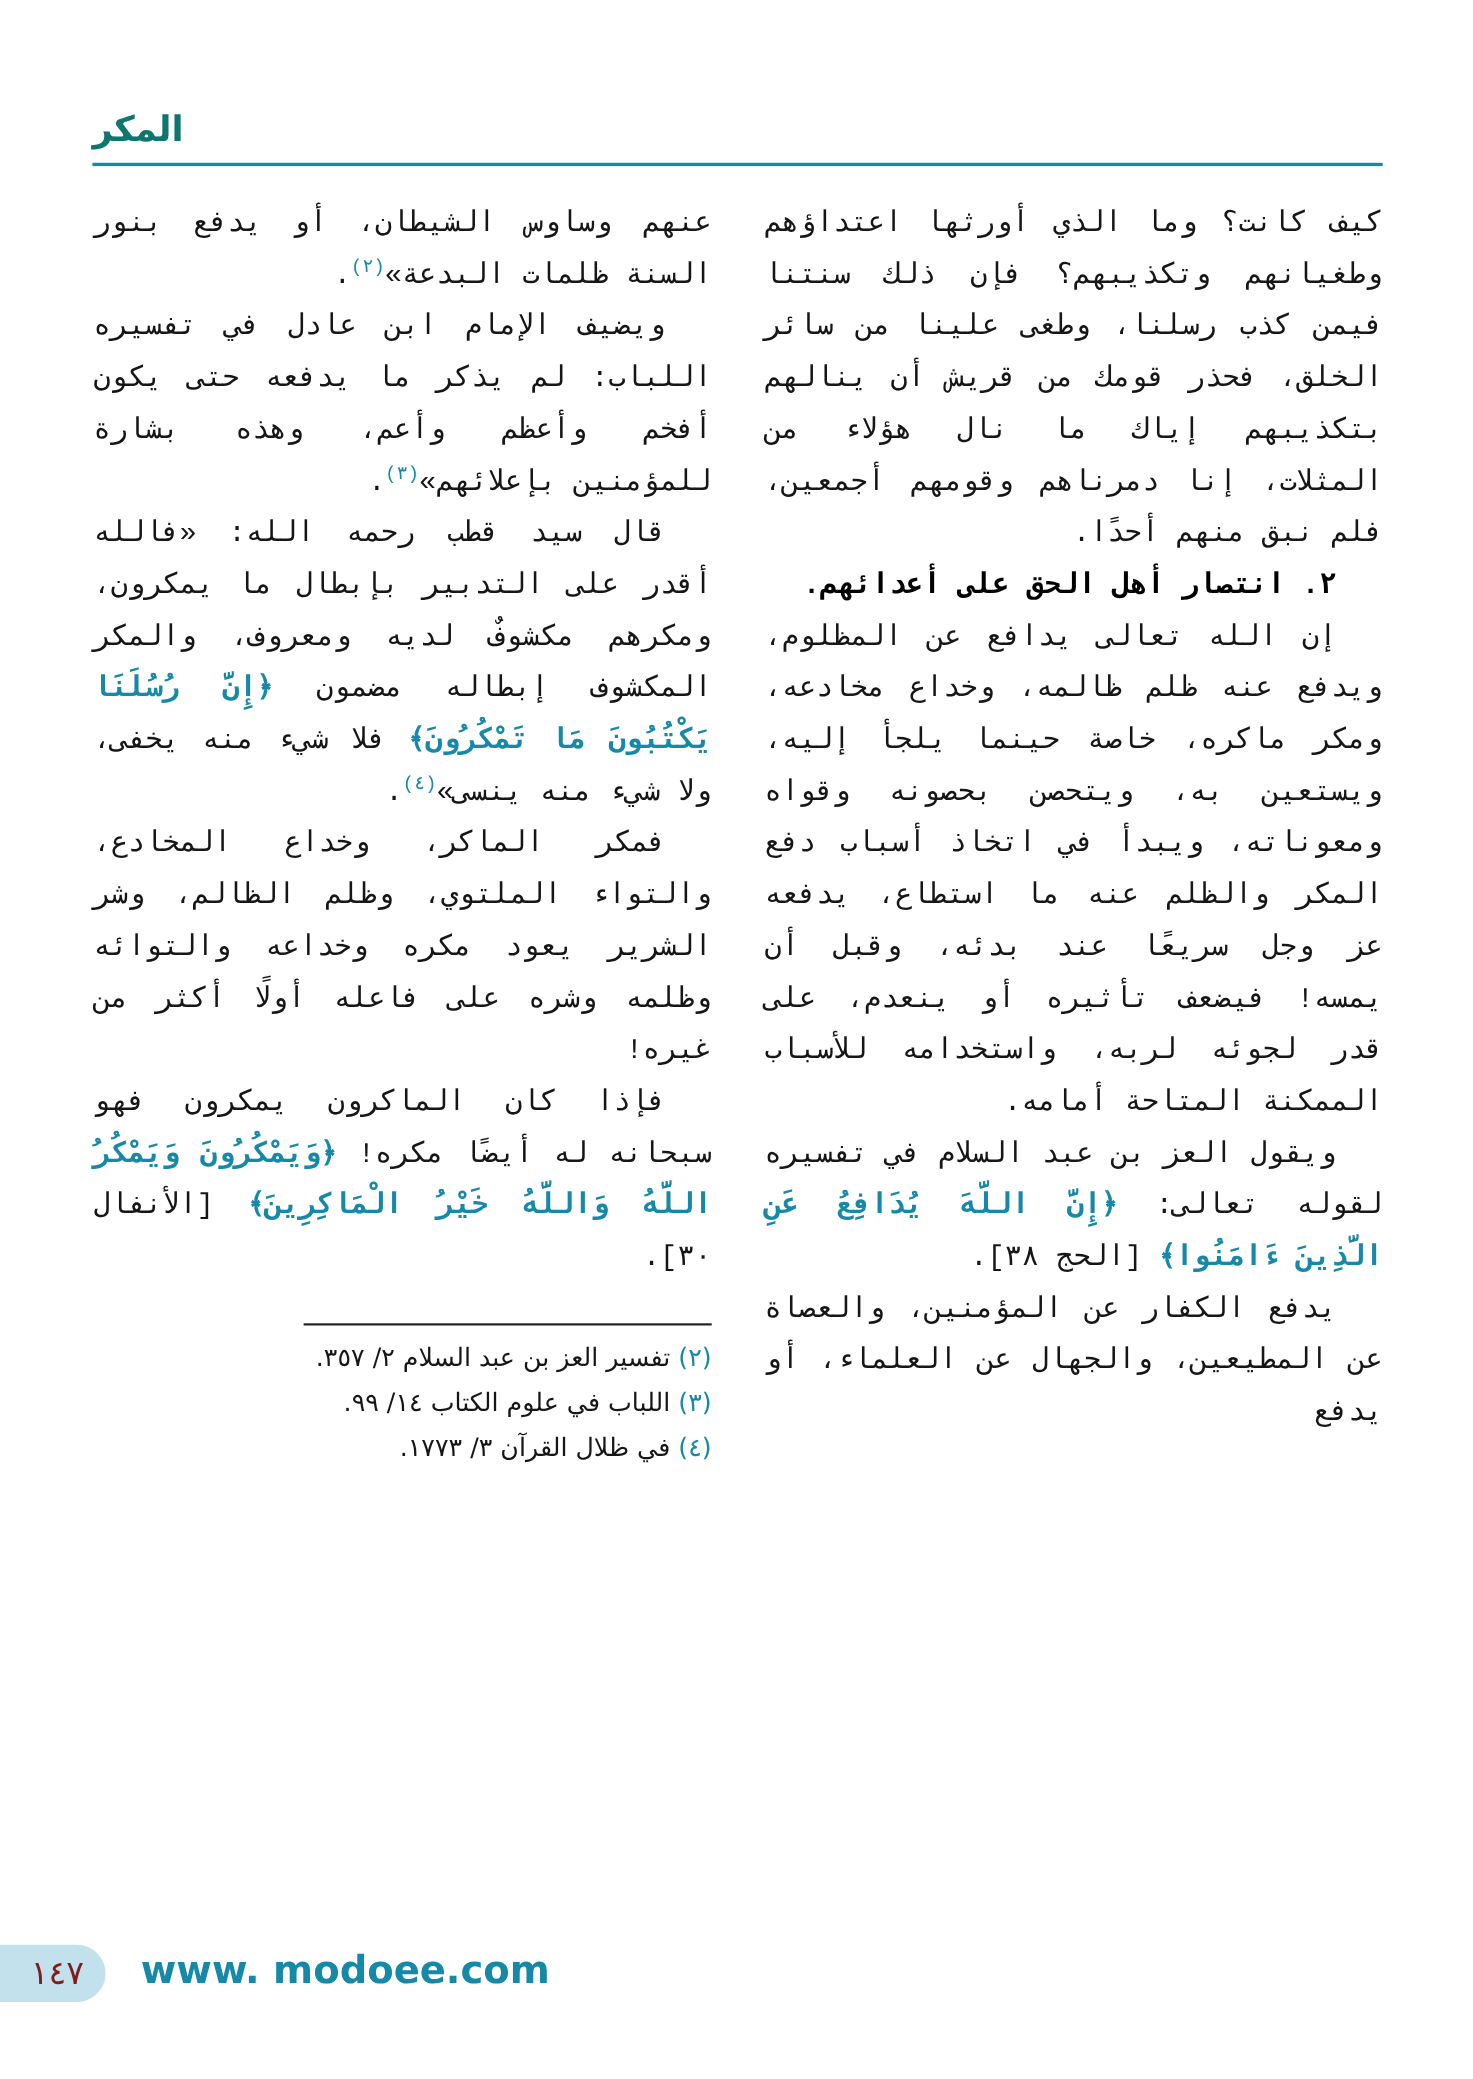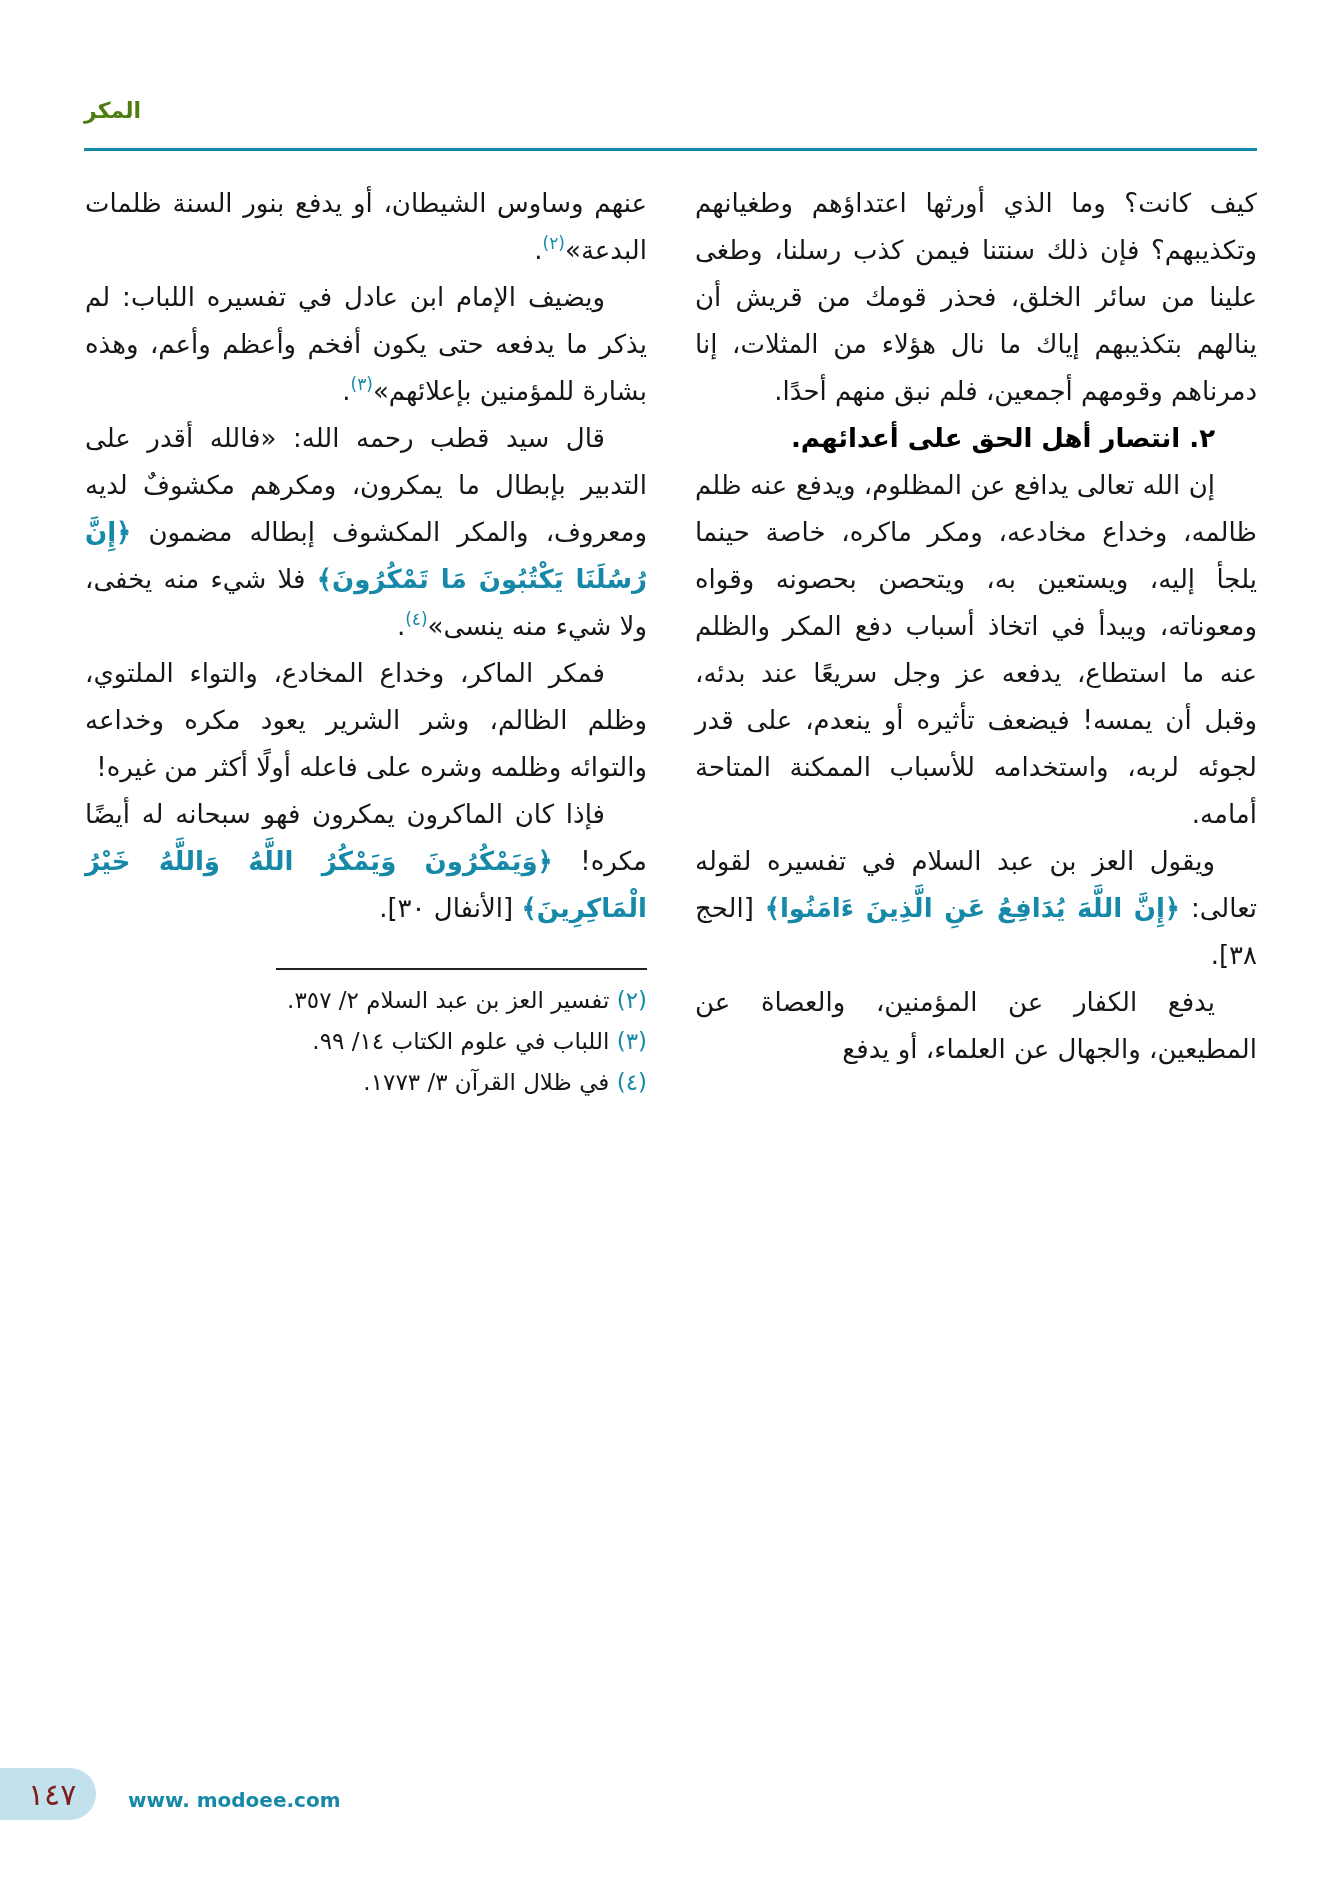--- a/index.html
+++ b/index.html
@@ -7,36 +7,36 @@
     position:relative;
     width:1339px;height:1890px;
     background:#ffffff;
     overflow:hidden;
     font-family:"DejaVu Sans", sans-serif;
     direction:rtl;
   }
   
   .header-title{
     position:absolute;left:84px;top:98px;
-    font-size:22px;font-weight:bold;color:#4d7c0f;
+    font-size:32px;font-weight:bold;color:#0f766e;
   }
   .header-rule{
     position:absolute;left:84px;right:82px;top:148px;
     height:3px;background:#1789a8;
   }
   
   .columns{
     position:absolute;top:180px;left:84px;right:82px;
     display:flex;flex-direction:row;gap:48px;direction:rtl;
   }
   .column{width:562px;}
   .para{
     margin:0;
     font-size:26px;line-height:47px;
-    color:#161616;text-align:justify;
+    color:#161616;text-align:justify;font-family:Liberation Mono, monospace;
   }
   .para.indent{text-indent:42px;}
   .para.heading .seg-h{color:#000000;font-weight:bold;}
   .seg-n{color:#161616;}
   .seg-v{color:#1789a8;font-weight:bold;}
   .seg-r{color:#1789a8;font-size:17px;vertical-align:super;line-height:0;}
   
   .fn-block{margin-top:36px;}
   .fn-rule{height:2px;background:#222;width:66%;margin-bottom:10px;}
   .footnote{
@@ -49,21 +49,21 @@
     width:96px;height:52px;
     background:#c3e1ec;
     border-radius:0 26px 26px 0;
   }
   .page-number{
     position:absolute;left:28px;bottom:78px;
     font-size:30px;color:#7f1d1d;
   }
   .website{
     position:absolute;left:128px;bottom:78px;
-    font-size:20px;font-weight:bold;color:#1789a8;
+    font-size:35px;font-weight:bold;color:#1789a8;
     direction:ltr;
   }
 </style>
 </head>
 <body>
 
 <div class="page">
 
   <div class="header-title">المكر</div>
   <div class="header-rule"></div>

